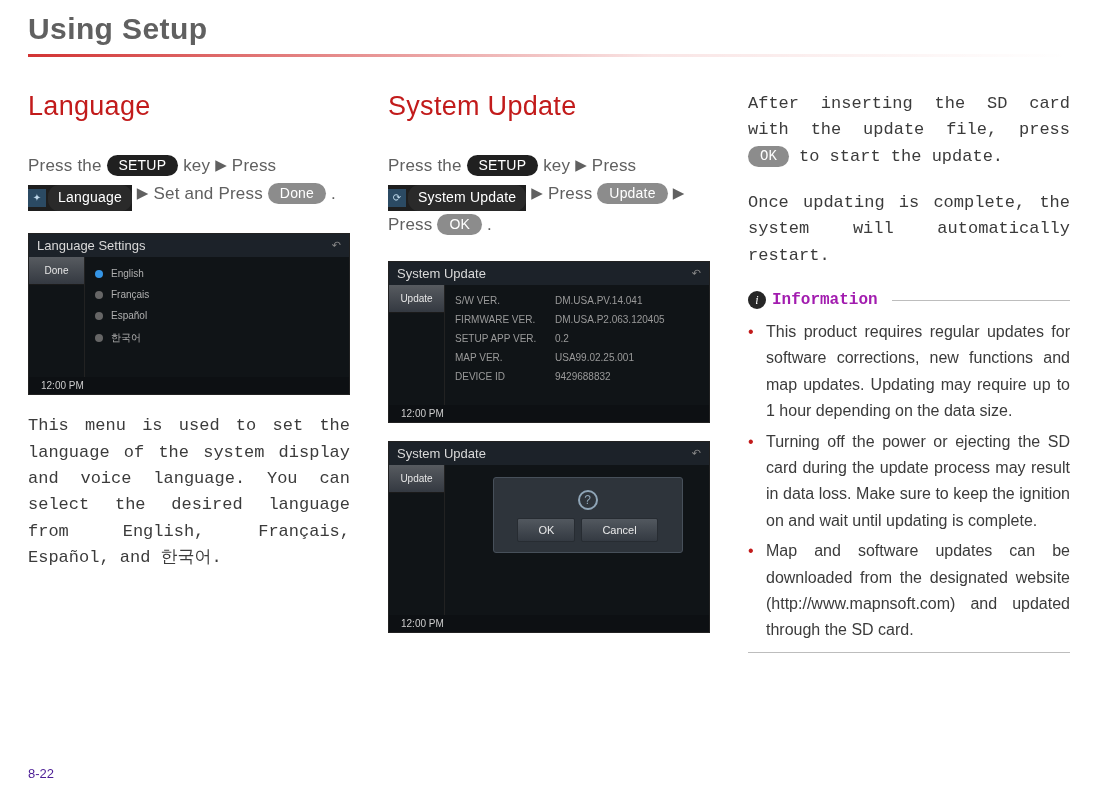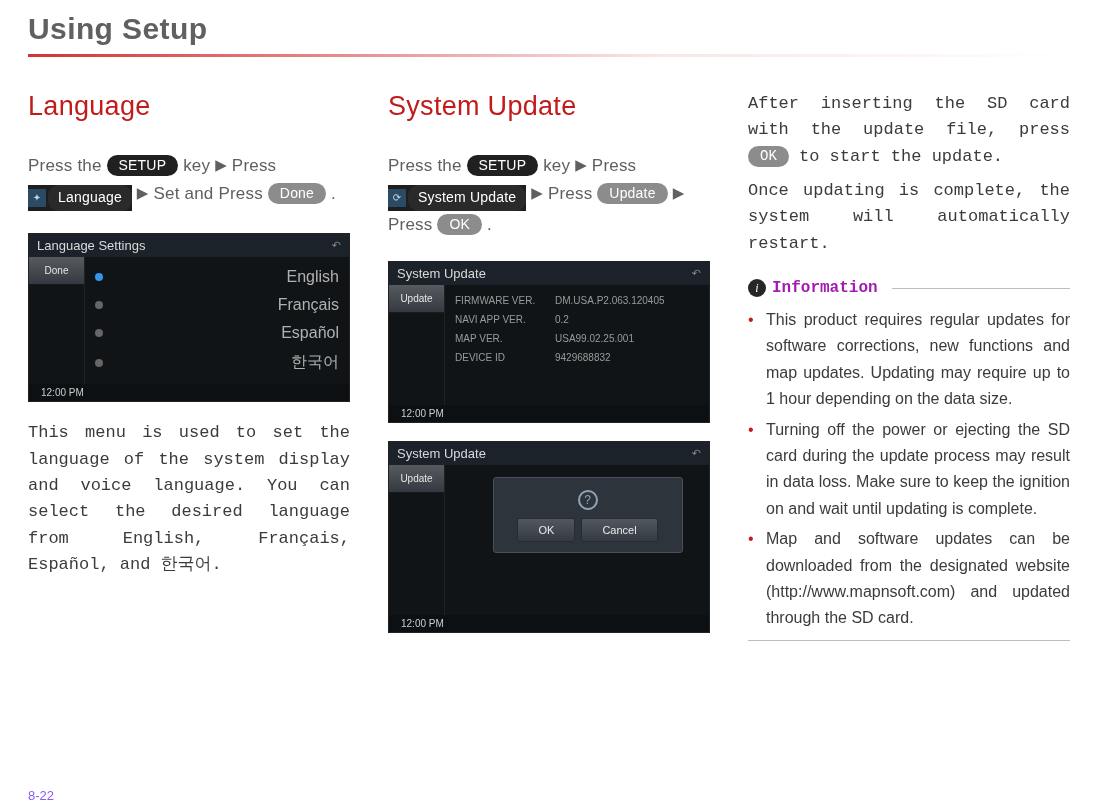--- a/index.html
+++ b/index.html
@@ -135,23 +135,23 @@
   }
   .ss-main {
     flex: 1;
     padding: 6px 10px;
     font-size: 11px;
     color: #b0b0b0;
   }
   .lang-row {
     display: flex;
     align-items: center;
+    gap: 8px;
     padding: 5px 0;
-    font-size: 16px;
-    justify-content: space-between;
+    font-size: 10px;
   }
   .radio-dot {
     width: 8px; height: 8px; border-radius: 50%;
     background: #3595e6;
   }
   .radio-empty { background: #666; }
   .ver-row {
     display: flex;
     padding: 4px 0;
     font-size: 10px;
@@ -242,24 +242,24 @@
     width: 18px;
     flex-shrink: 0;
   }
   .bullet-list li .bt { flex: 1; }
   .end-rule {
     border-top: 1px solid #bdbdbd;
     margin-top: 8px;
   }
   .page-num {
     position: absolute;
-    bottom: 6px;
+    bottom: 28px;
     left: 28px;
     font-size: 13px;
-    color: #8b5cf6;
+    color: #4c1d95;
   }
 </style>
 </head>
 <body>
 
 <div class="page-title">Using Setup</div>
 <div class="title-underline"></div>
 
 <div class="columns">
 
@@ -345,25 +345,29 @@
       <div class="ss-header">
         <span>System Update</span>
         <span style="font-size:11px;color:#888">↶</span>
       </div>
       <div class="ss-body">
         <div class="ss-side">
           <div class="ss-side-btn">Update</div>
         </div>
         <div class="ss-main">
           <div class="ver-row">
+              <span class="vk">S/W VER.</span>
+              <span>DM.USA.PV.14.041</span>
+            </div>
+          <div class="ver-row">
               <span class="vk">FIRMWARE VER.</span>
               <span>DM.USA.P2.063.120405</span>
             </div>
           <div class="ver-row">
-              <span class="vk">NAVI APP VER.</span>
+              <span class="vk">SETUP APP VER.</span>
               <span>0.2</span>
             </div>
           <div class="ver-row">
               <span class="vk">MAP VER.</span>
               <span>USA99.02.25.001</span>
             </div>
           <div class="ver-row">
               <span class="vk">DEVICE ID</span>
               <span>9429688832</span>
             </div>
@@ -394,21 +398,21 @@
       <div class="ss-footer">12:00 PM</div>
     </div>
   </div>
 
   <div class="col">
     <div class="body-text">
       <span>After inserting the SD card with the update file, press </span>
       <span class="key-pill grey">OK</span>
       <span> to start the update.</span>
     </div>
-    <div class="body-text" style="margin-top:8px">Once updating is complete, the system will automatically restart.</div>
+    <div class="body-text" style="margin-top:20px">Once updating is complete, the system will automatically restart.</div>
 
     <div class="info-heading">
       <span class="info-icon">i</span>
       <span class="info-label">Information</span>
       <span class="info-rule"></span>
     </div>
 
     <ul class="bullet-list">
       <li>
           <span class="bm">•</span>

